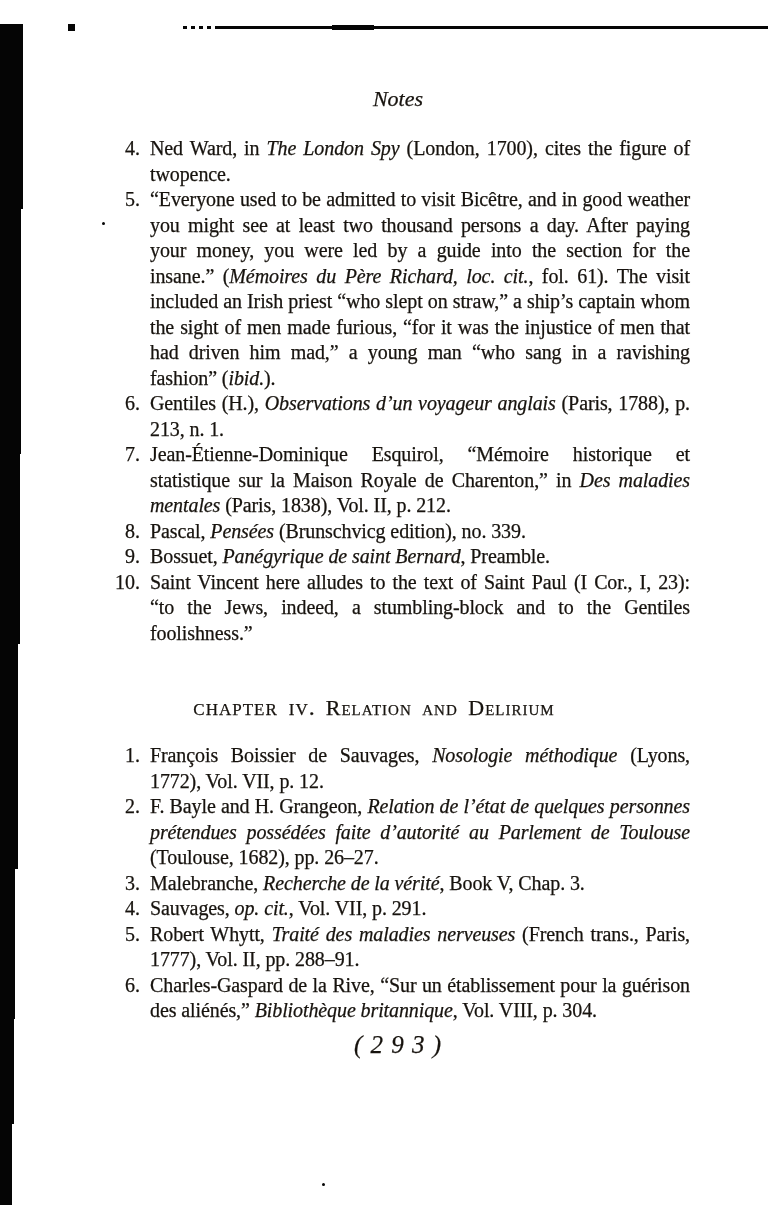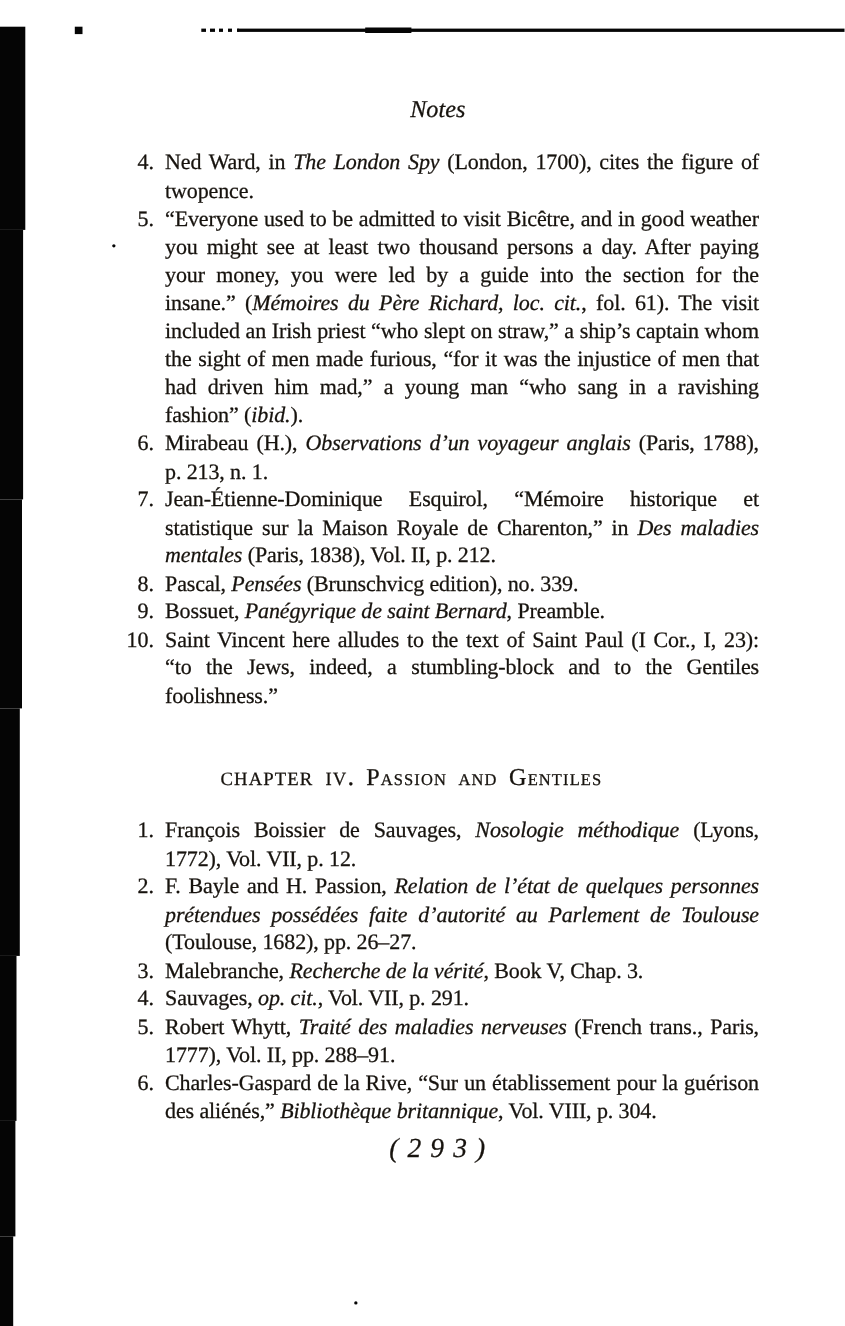--- a/index.html
+++ b/index.html
@@ -88,21 +88,21 @@
         <li class="note">
           <span class="num">4.</span>
           <span class="body"><span>Ned Ward, in </span><i>The London Spy</i><span> (London, 1700), cites the figure of twopence.</span></span>
         </li>
         <li class="note">
           <span class="num">5.</span>
           <span class="body"><span>“Everyone used to be admitted to visit Bicêtre, and in good weather you might see at least two thousand persons a day. After paying your money, you were led by a guide into the section for the insane.” (</span><i>Mémoires du Père Richard, loc. cit.</i><span>, fol. 61). The visit included an Irish priest “who slept on straw,” a ship’s captain whom the sight of men made furious, “for it was the injustice of men that had driven him mad,” a young man “who sang in a ravishing fashion” (</span><i>ibid.</i><span>).</span></span>
         </li>
         <li class="note">
           <span class="num">6.</span>
-          <span class="body"><span>Mirabeau (H.), </span><i>Observations d’un voyageur anglais</i><span> (Paris, 1788), p. 213, n. 1.</span></span>
+          <span class="body"><span>Gentiles (H.), </span><i>Observations d’un voyageur anglais</i><span> (Paris, 1788), p. 213, n. 1.</span></span>
         </li>
         <li class="note">
           <span class="num">7.</span>
           <span class="body"><span>Jean-Étienne-Dominique Esquirol, “Mémoire historique et statistique sur la Maison Royale de Charenton,” in </span><i>Des maladies mentales</i><span> (Paris, 1838), Vol. II, p. 212.</span></span>
         </li>
         <li class="note">
           <span class="num">8.</span>
           <span class="body"><span>Pascal, </span><i>Pensées</i><span> (Brunschvicg edition), no. 339.</span></span>
         </li>
         <li class="note">
@@ -110,31 +110,31 @@
           <span class="body"><span>Bossuet, </span><i>Panégyrique de saint Bernard</i><span>, Preamble.</span></span>
         </li>
         <li class="note">
           <span class="num">10.</span>
           <span class="body"><span>Saint Vincent here alludes to the text of Saint Paul (I Cor., I, 23): “to the Jews, indeed, a stumbling-block and to the Gentiles foolishness.”</span></span>
         </li>
       </ol>
 
     <div class="chapter-heading">
       <span class="chapter-prefix">Chapter IV.</span>
-      <span class="chapter-title">Passion and Gentiles</span>
+      <span class="chapter-title">Relation and Delirium</span>
     </div>
 
     <ol class="notes">
         <li class="note">
           <span class="num">1.</span>
           <span class="body"><span>François Boissier de Sauvages, </span><i>Nosologie méthodique</i><span> (Lyons, 1772), Vol. VII, p. 12.</span></span>
         </li>
         <li class="note">
           <span class="num">2.</span>
-          <span class="body"><span>F. Bayle and H. Passion, </span><i>Relation de l’état de quelques personnes prétendues possédées faite d’autorité au Parlement de Toulouse</i><span> (Toulouse, 1682), pp. 26–27.</span></span>
+          <span class="body"><span>F. Bayle and H. Grangeon, </span><i>Relation de l’état de quelques personnes prétendues possédées faite d’autorité au Parlement de Toulouse</i><span> (Toulouse, 1682), pp. 26–27.</span></span>
         </li>
         <li class="note">
           <span class="num">3.</span>
           <span class="body"><span>Malebranche, </span><i>Recherche de la vérité</i><span>, Book V, Chap. 3.</span></span>
         </li>
         <li class="note">
           <span class="num">4.</span>
           <span class="body"><span>Sauvages, </span><i>op. cit.</i><span>, Vol. VII, p. 291.</span></span>
         </li>
         <li class="note">

